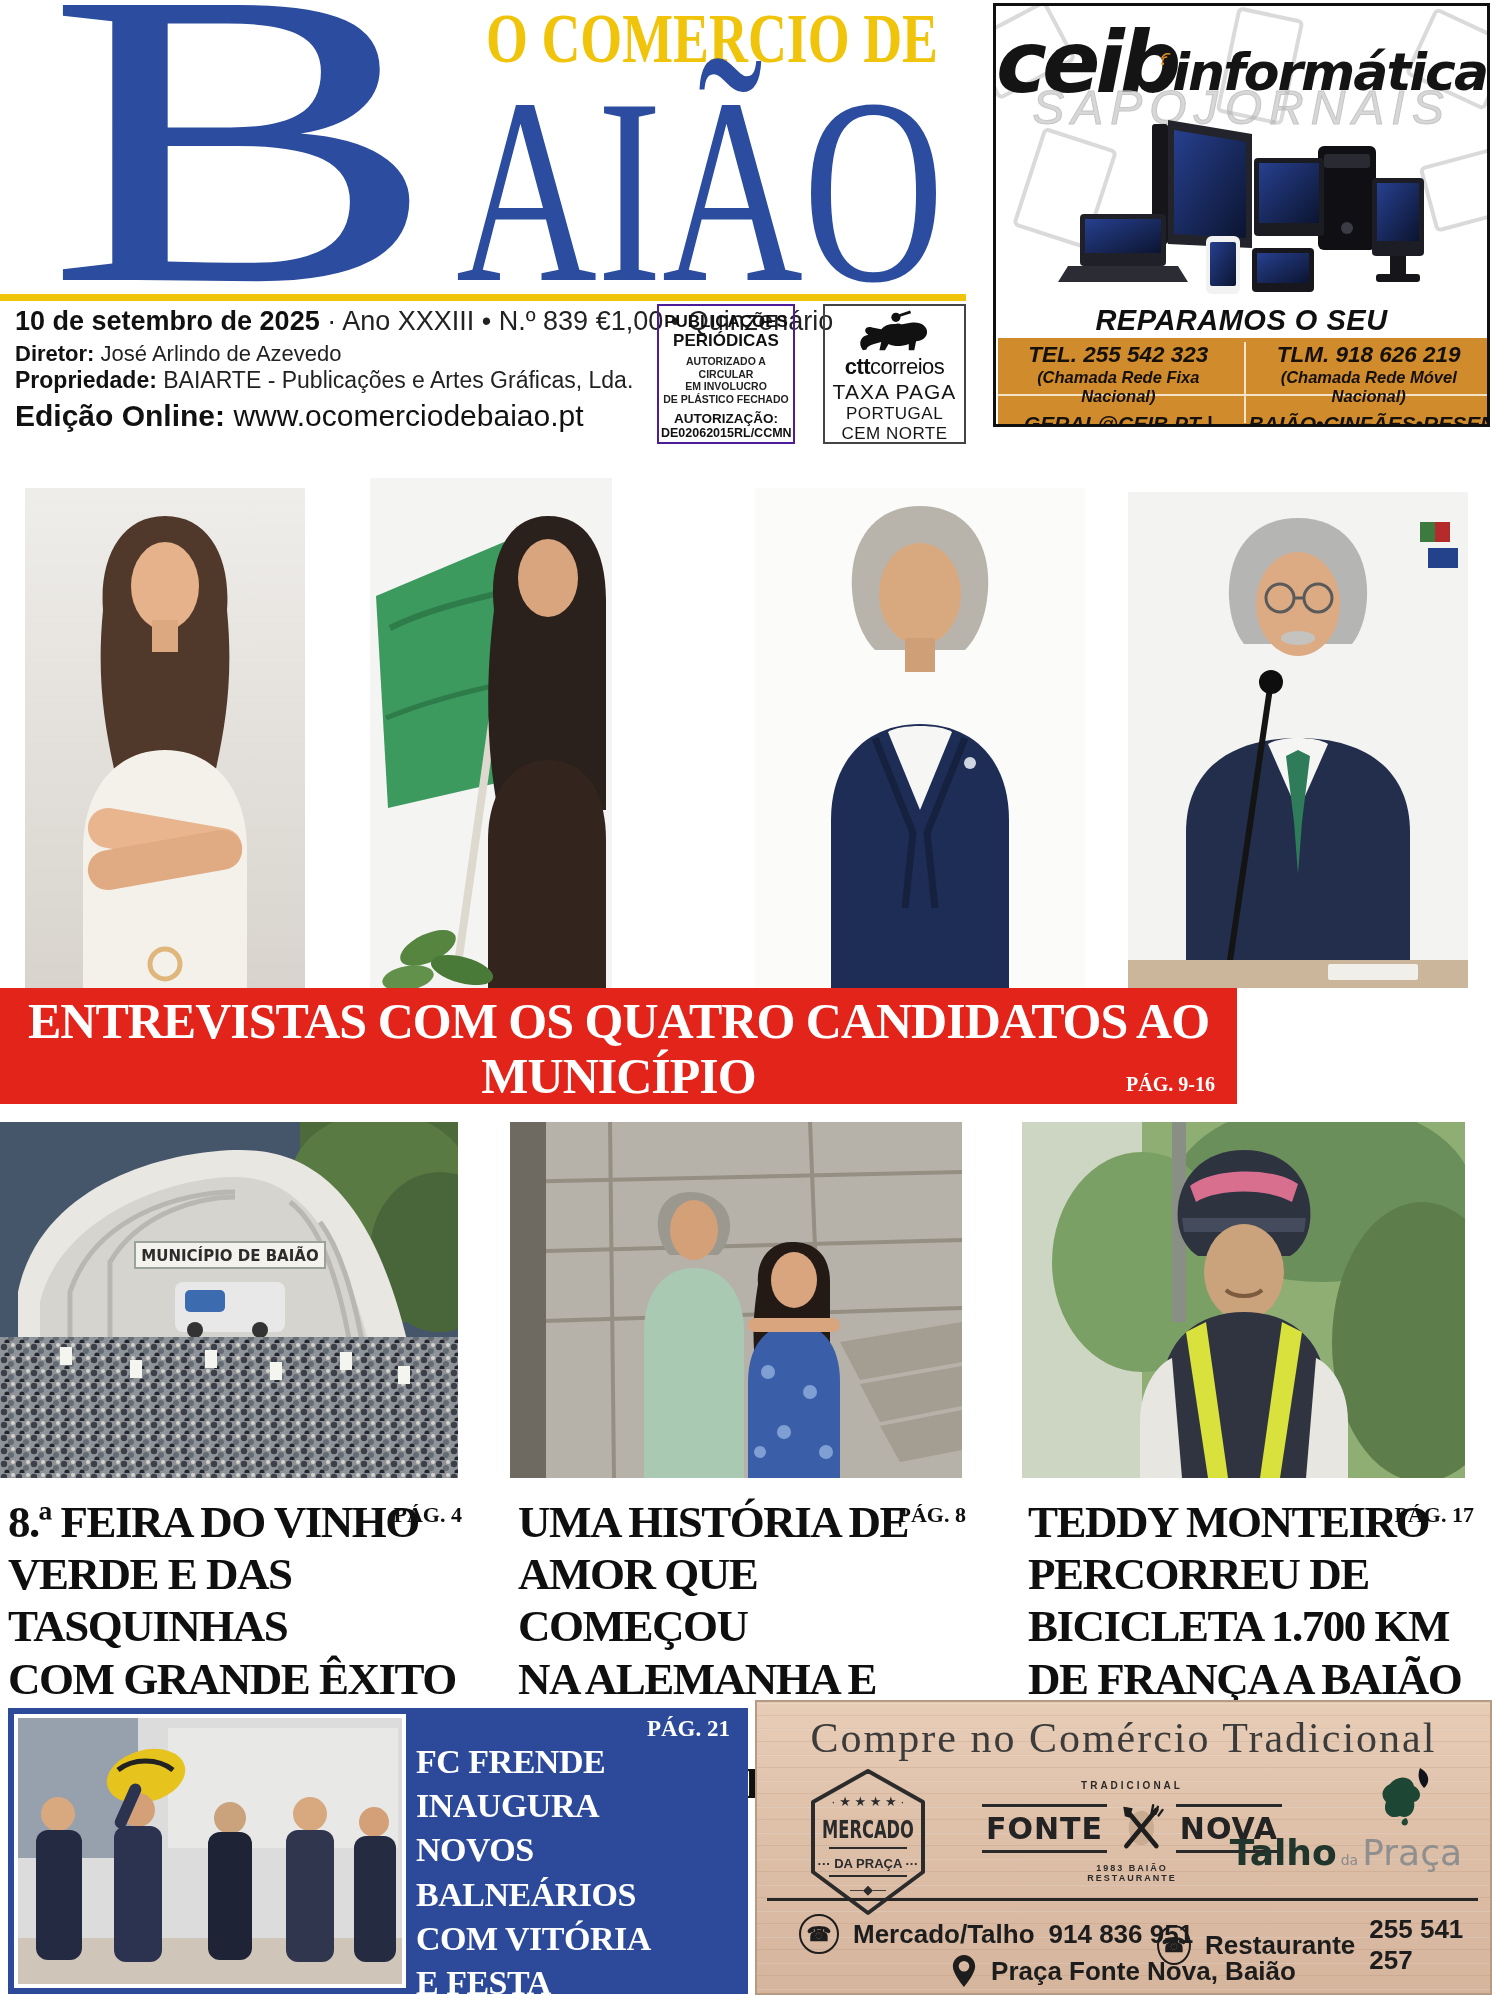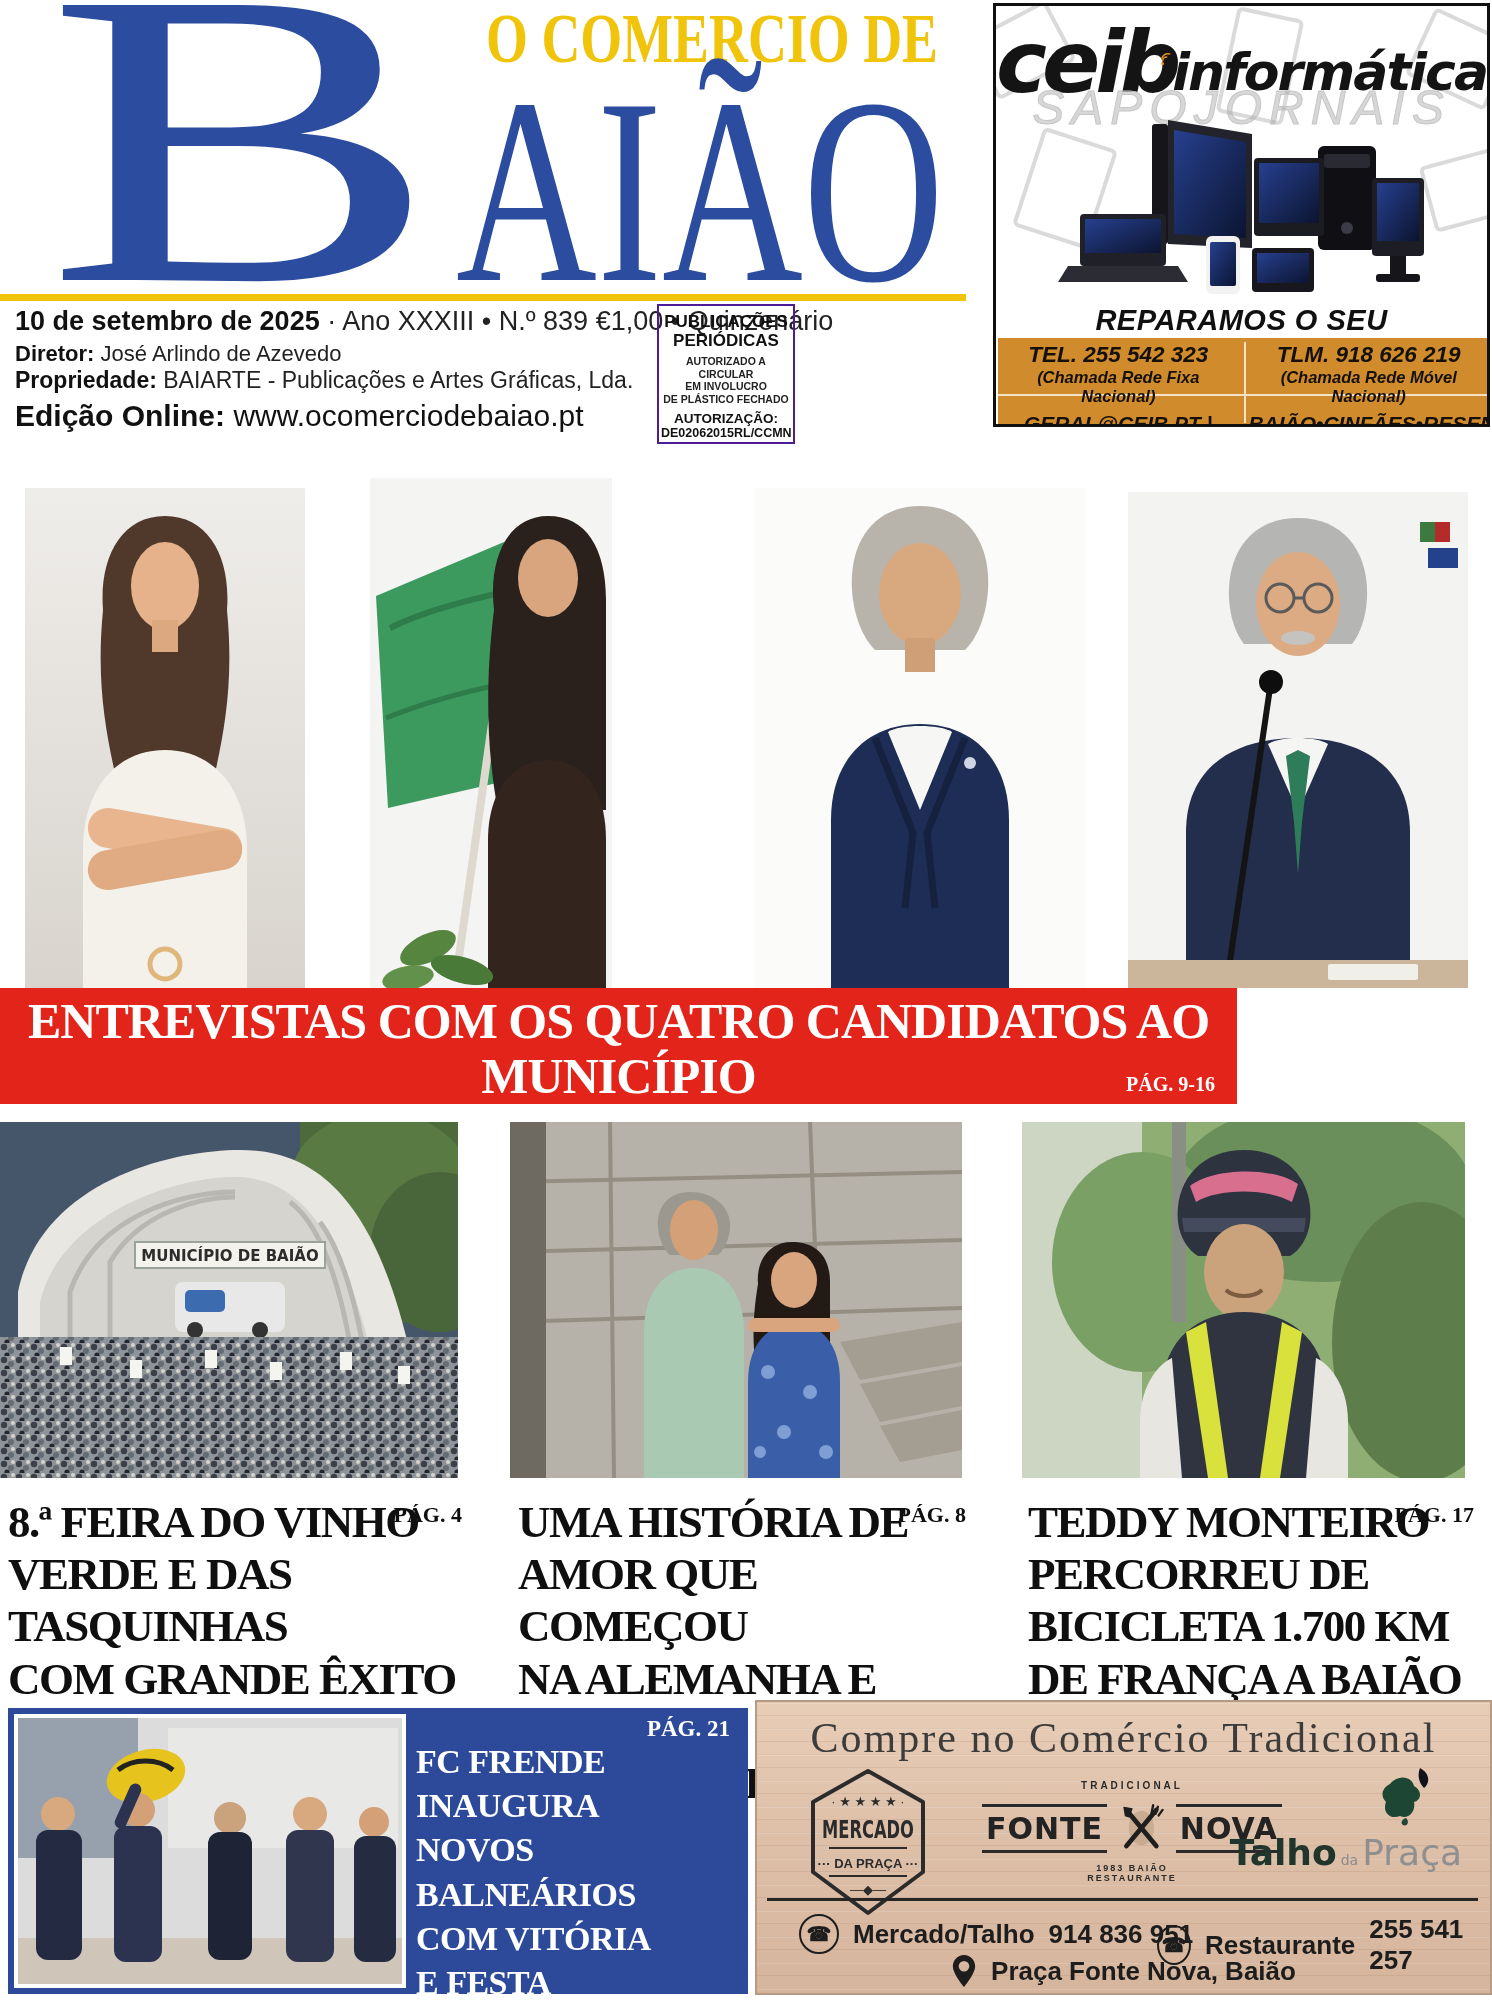--- a/index.html
+++ b/index.html
@@ -101,20 +101,32 @@
   <div class="abs pubbox" style="left:657px;top:304px;width:138px;height:140px;">
     <div class="t">PUBLICAÇÕES</div>
     <div class="t">PERIÓDICAS</div>
     <div class="n">AUTORIZADO A CIRCULAR</div>
     <div class="n" style="margin-top:0;">EM INVOLUCRO</div>
     <div class="n" style="margin-top:0;">DE PLÁSTICO FECHADO</div>
     <div class="a">AUTORIZAÇÃO:</div>
     <div class="c">DE02062015RL/CCMN</div>
   </div>
 
+  <div class="abs cttbox" style="left:823px;top:304px;width:143px;height:140px;">
+    <svg width="84" height="44" viewBox="0 0 90 48" style="display:block;margin:0 auto;">
+      <circle cx="46" cy="8" r="5" fill="#111"></circle>
+      <path d="M40,24 C40,14 52,12 54,19 L52,27 42,29 Z" fill="#111"></path>
+      <line x1="50" y1="6" x2="62" y2="2" stroke="#111" stroke-width="3"></line>
+      <path d="M10,44 C4,36 8,28 16,27 C10,24 12,17 20,19 L30,21 C34,16 42,14 50,16 L62,14 C72,12 80,17 80,24 C80,30 74,34 68,34 L66,44 60,44 60,37 C52,40 44,40 38,37 L34,44 28,44 30,35 C22,37 14,39 14,43 Z" fill="#111"></path>
+    </svg>
+    <div class="cttbrand"><b>ctt</b><span>correios</span></div>
+    <div class="cttl1">TAXA PAGA</div>
+    <div class="cttl2">PORTUGAL</div>
+    <div class="cttl2">CEM NORTE</div>
+  </div>
 
   <div class="abs ceib" style="left:993px;top:3px;width:497px;height:424px;font-style:italic;">
 
     <div class="abs devbg" style="left:-18px;top:10px;width:80px;height:60px;transform:rotate(-28deg);"></div>
     <div class="abs devbg" style="left:30px;top:130px;width:70px;height:96px;transform:rotate(18deg);"></div>
     <div class="abs devbg" style="left:230px;top:6px;width:60px;height:100px;transform:rotate(12deg);"></div>
     <div class="abs devbg" style="left:420px;top:16px;width:80px;height:66px;transform:rotate(25deg);"></div>
     <div class="abs devbg" style="left:430px;top:150px;width:70px;height:60px;transform:rotate(-15deg);"></div>
 
     <div class="abs ceibrow" style="left:0;top:18px;">

